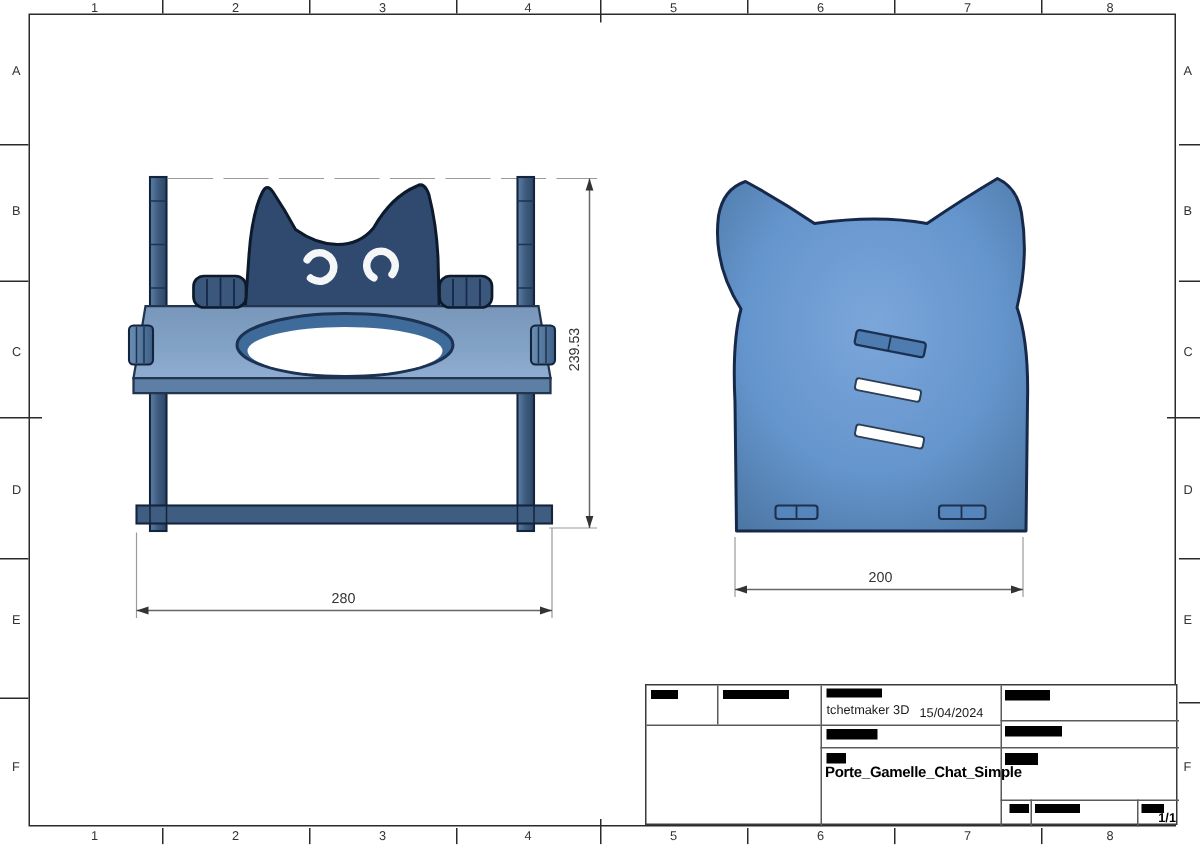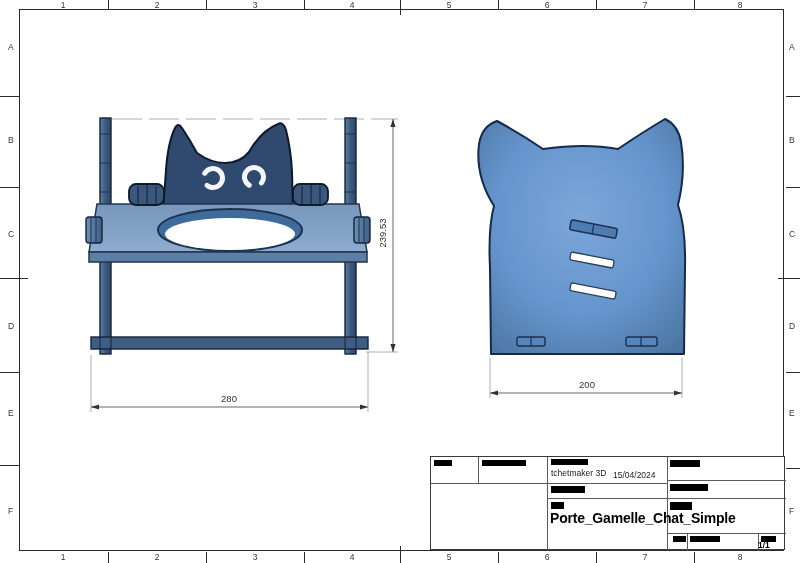--- a/index.html
+++ b/index.html
@@ -11,21 +11,21 @@
   
   .gridlabel{position:absolute;font-size:8.5px;color:#333;transform:translateX(-50%);}
   .rowlabel{position:absolute;font-size:8.5px;color:#333;}
   .tick{position:absolute;background:#2b2b2b;}
   
   #tb{position:absolute;left:430px;top:456px;width:355px;height:94px;
       border:1px solid #3a3a3a;box-sizing:border-box;background:#fff;}
   .tbline{position:absolute;background:#5a5a5a;}
   .bar{position:absolute;background:#000;}
   .tbtext{position:absolute;font-size:8.5px;color:#1a1a1a;white-space:nowrap;}
-  .tbtitle{position:absolute;font-size:14px;font-weight:bold;color:#000;white-space:nowrap;letter-spacing:-0.2px;}
+  .tbtitle{position:absolute;font-size:10px;font-weight:bold;color:#000;white-space:nowrap;letter-spacing:-0.2px;}
   .tbsheet{position:absolute;font-size:8.5px;font-weight:bold;color:#000;}
   svg text{font-family:"Liberation Sans", sans-serif;}
 </style>
 </head>
 <body>
 
 <div id="sheet">
 
   <div id="frame"></div>
 
@@ -242,16 +242,16 @@
     <div class="bar" style="left:239px;top:3px;width:30px;height:7px"></div>
     <div class="bar" style="left:239px;top:27px;width:38px;height:7px"></div>
     <div class="bar" style="left:239px;top:45px;width:22px;height:8px"></div>
     <div class="bar" style="left:242px;top:79px;width:13px;height:6px"></div>
     <div class="bar" style="left:259px;top:79px;width:30px;height:6px"></div>
     <div class="bar" style="left:330px;top:79px;width:15px;height:6px"></div>
 
     <span class="tbtext" style="left:120px;top:11px">tchetmaker 3D</span>
     <span class="tbtext" style="left:182px;top:13px">15/04/2024</span>
     <span class="tbtitle" style="left:119px;top:53px">Porte_Gamelle_Chat_Simple</span>
-    <span class="tbsheet" style="left:327px;top:83px;width:26px;text-align:left">1/1</span>
+    <span class="tbsheet" style="left:327px;top:83px;width:26px;text-align:right">1/1</span>
   </div>
 
 </div>
 
 </body></html>

